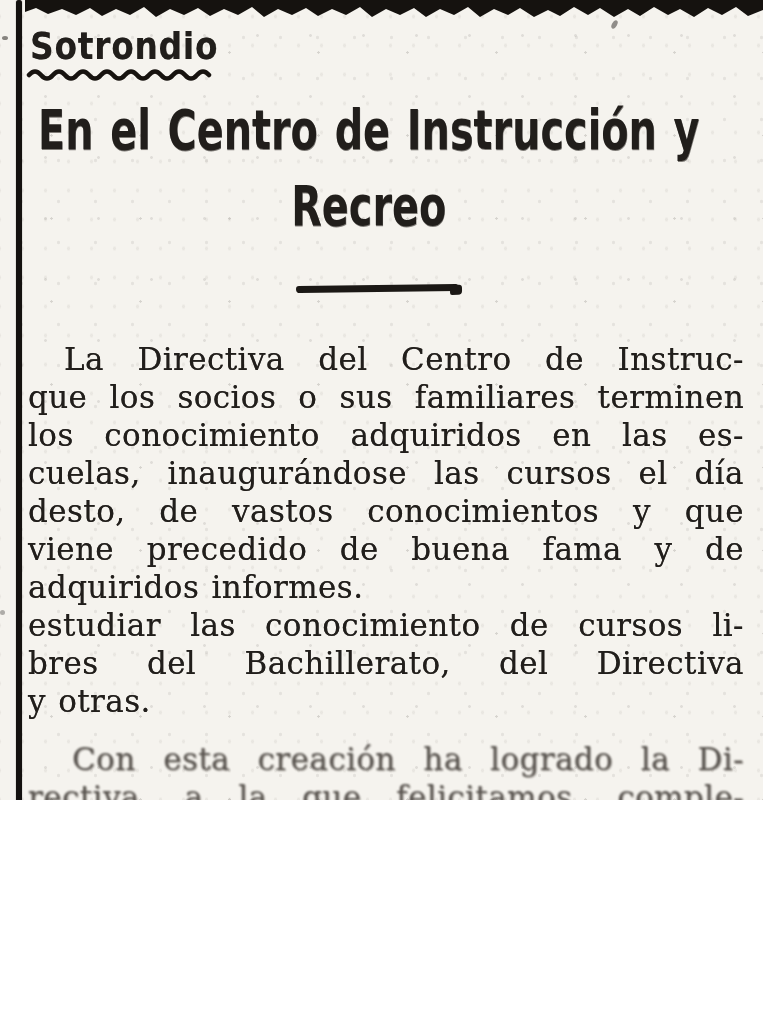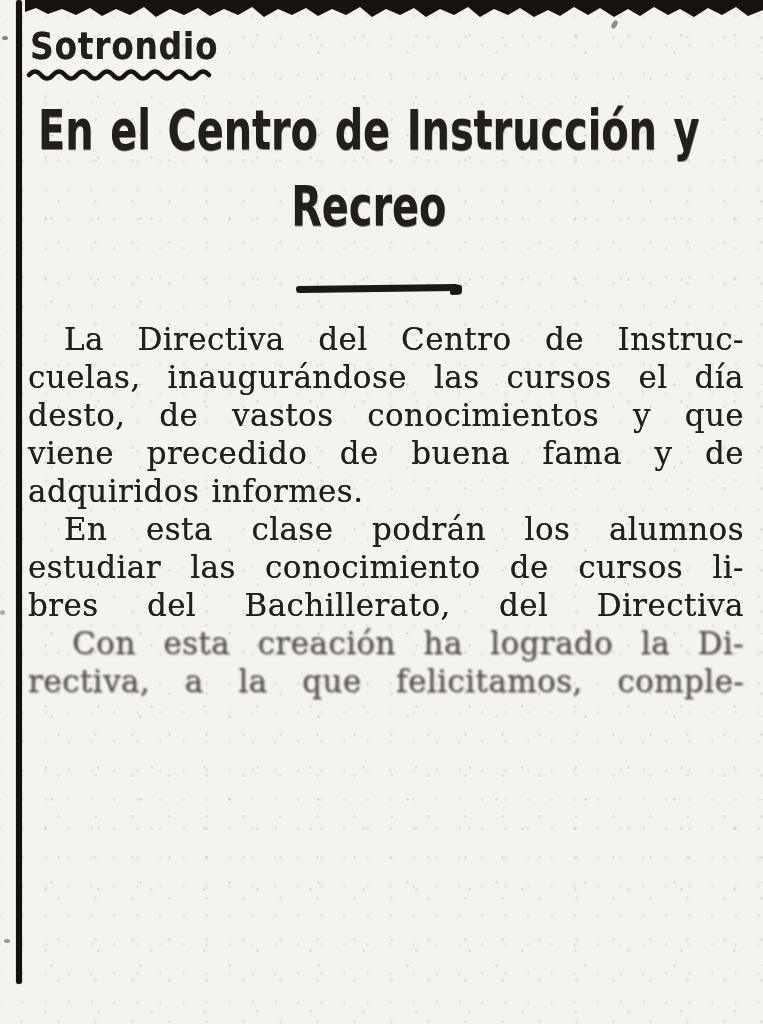--- a/index.html
+++ b/index.html
@@ -1,19 +1,19 @@
 <!DOCTYPE html>
 <html><head>
 <meta charset="utf-8">
 <style>
   html, body { margin: 0; padding: 0; overflow: hidden; }
   .page {
     position: relative;
     width: 763px;
-    height: 1024px;
+    height: 800px;
     background-color: #f5f3ee;
     background-image:
       radial-gradient(rgba(50,45,40,0.16) 1px, transparent 1.5px),
       radial-gradient(rgba(50,45,40,0.11) 1px, transparent 1.6px),
       radial-gradient(rgba(60,55,50,0.09) 1.2px, transparent 1.9px),
       radial-gradient(rgba(70,65,60,0.07) 1px, transparent 2.1px);
     background-size: 89px 83px, 53px 61px, 37px 41px, 23px 29px;
     background-position: 7px 11px, 19px 5px, 3px 17px, 11px 2px;
     font-family: "DejaVu Serif", serif;
     color: #211e1b;
@@ -61,21 +61,21 @@
   }
 
   .bodytext {
     position: absolute; top: 320px; left: 28px; width: 716px;
     font-size: 31px; line-height: 38px;
     letter-spacing: 0.4px; word-spacing: 2px;
     text-shadow: 0 0 0.5px rgba(33,30,27,0.75);
   }
   .tline { text-align: justify; text-align-last: justify; white-space: normal; }
   .tline.short { text-align-last: left; }
-  .tline.indent { text-indent: 36px; }
+  .tline.indent { text-indent: 36px; margin-top: 20px; }
   .para-faded {
     color: #47423d;
     filter: blur(1.2px);
     opacity: 0.9;
     text-shadow: 1px 1px 0 rgba(70,64,58,0.45);
   }
   .para-faded .tline.indent { text-indent: 44px; }
 
   .speck { position: absolute; background: #2c2824; border-radius: 50%; opacity: 0.55; }
   .speck.s1 { left: 2px; top: 36px;  width: 6px; height: 4px; }
@@ -104,29 +104,31 @@
   <div class="headline">
     <div class="hl1">En el Centro de Instrucción y</div>
     <div class="hl2">Recreo</div>
   </div>
 
   <div class="divider"></div>
 
   <div class="bodytext">
     <div>
       <div class="tline indent">La Directiva del Centro de Instruc-</div>
+      <div class="tline">que los socios o sus familiares terminen</div>
+      <div class="tline">los conocimiento adquiridos en las es-</div>
       <div class="tline">cuelas, inaugurándose las cursos el día</div>
       <div class="tline">desto, de vastos conocimientos y que</div>
       <div class="tline">viene precedido de buena fama y de</div>
       <div class="tline short">adquiridos informes.</div>
     </div>
     <div>
-      <div class="tline indent">En esta clase podrán los alumnos</div>
       <div class="tline">estudiar las conocimiento de cursos li-</div>
       <div class="tline">bres del Bachillerato, del Directiva</div>
+      <div class="tline short">y otras.</div>
     </div>
     <div class="para-faded">
       <div class="tline indent">Con esta creación ha logrado la Di-</div>
       <div class="tline">rectiva, a la que felicitamos, comple-</div>
     </div>
   </div>
 
   <div class="speck s1"></div>
   <div class="speck s2"></div>
   <div class="speck s3"></div>

